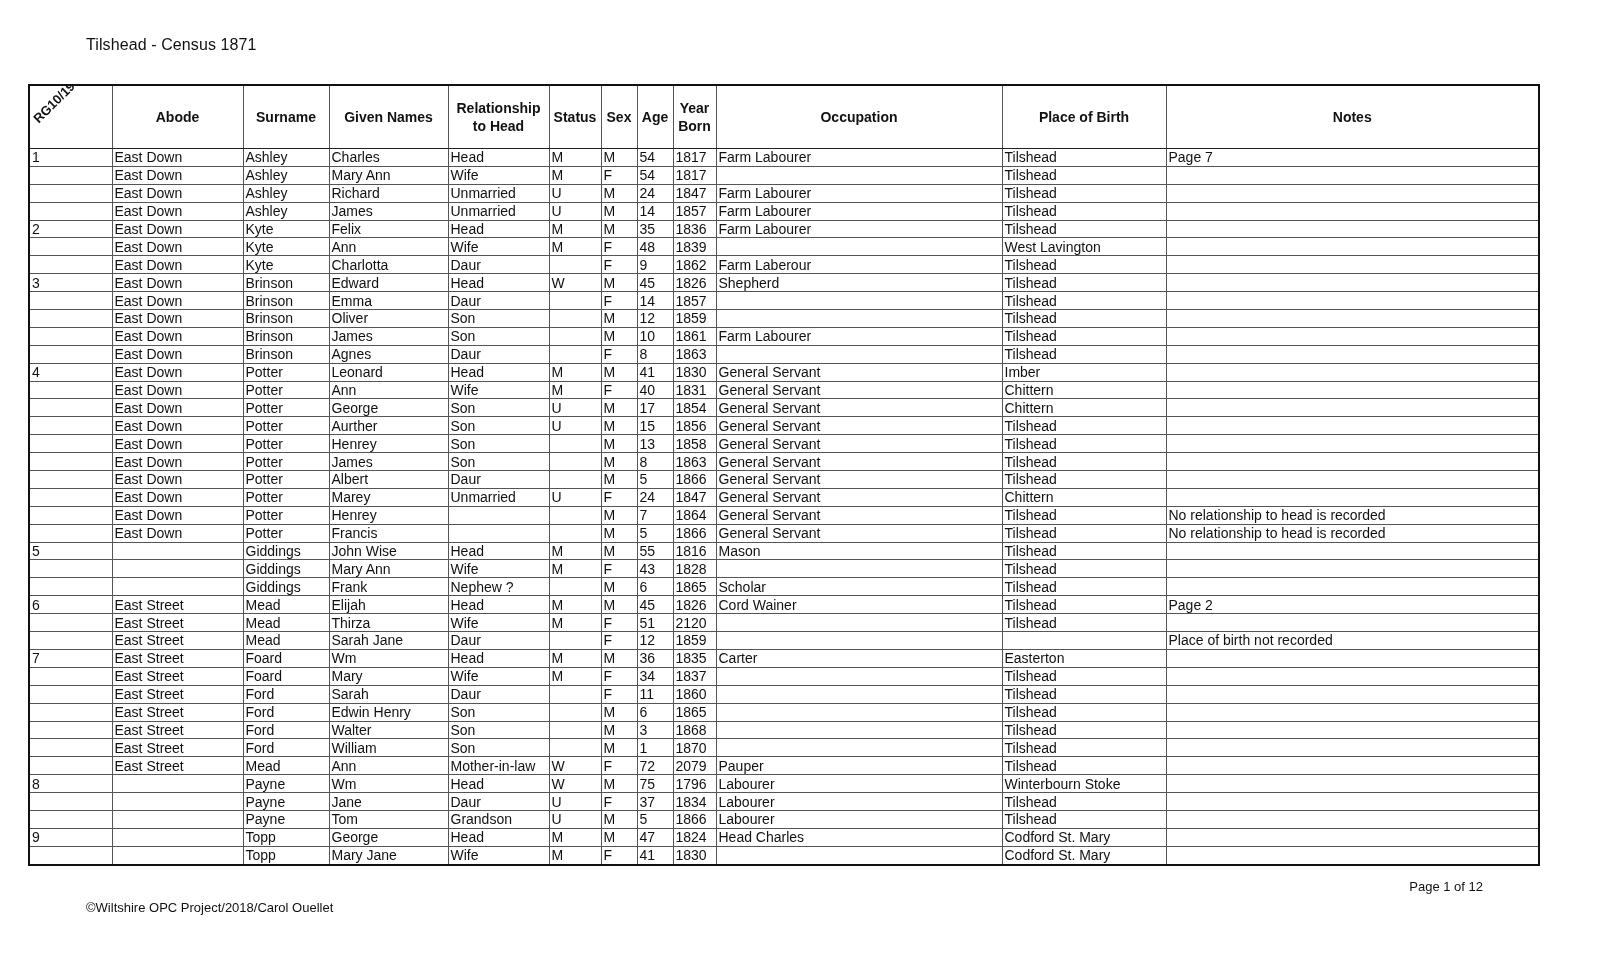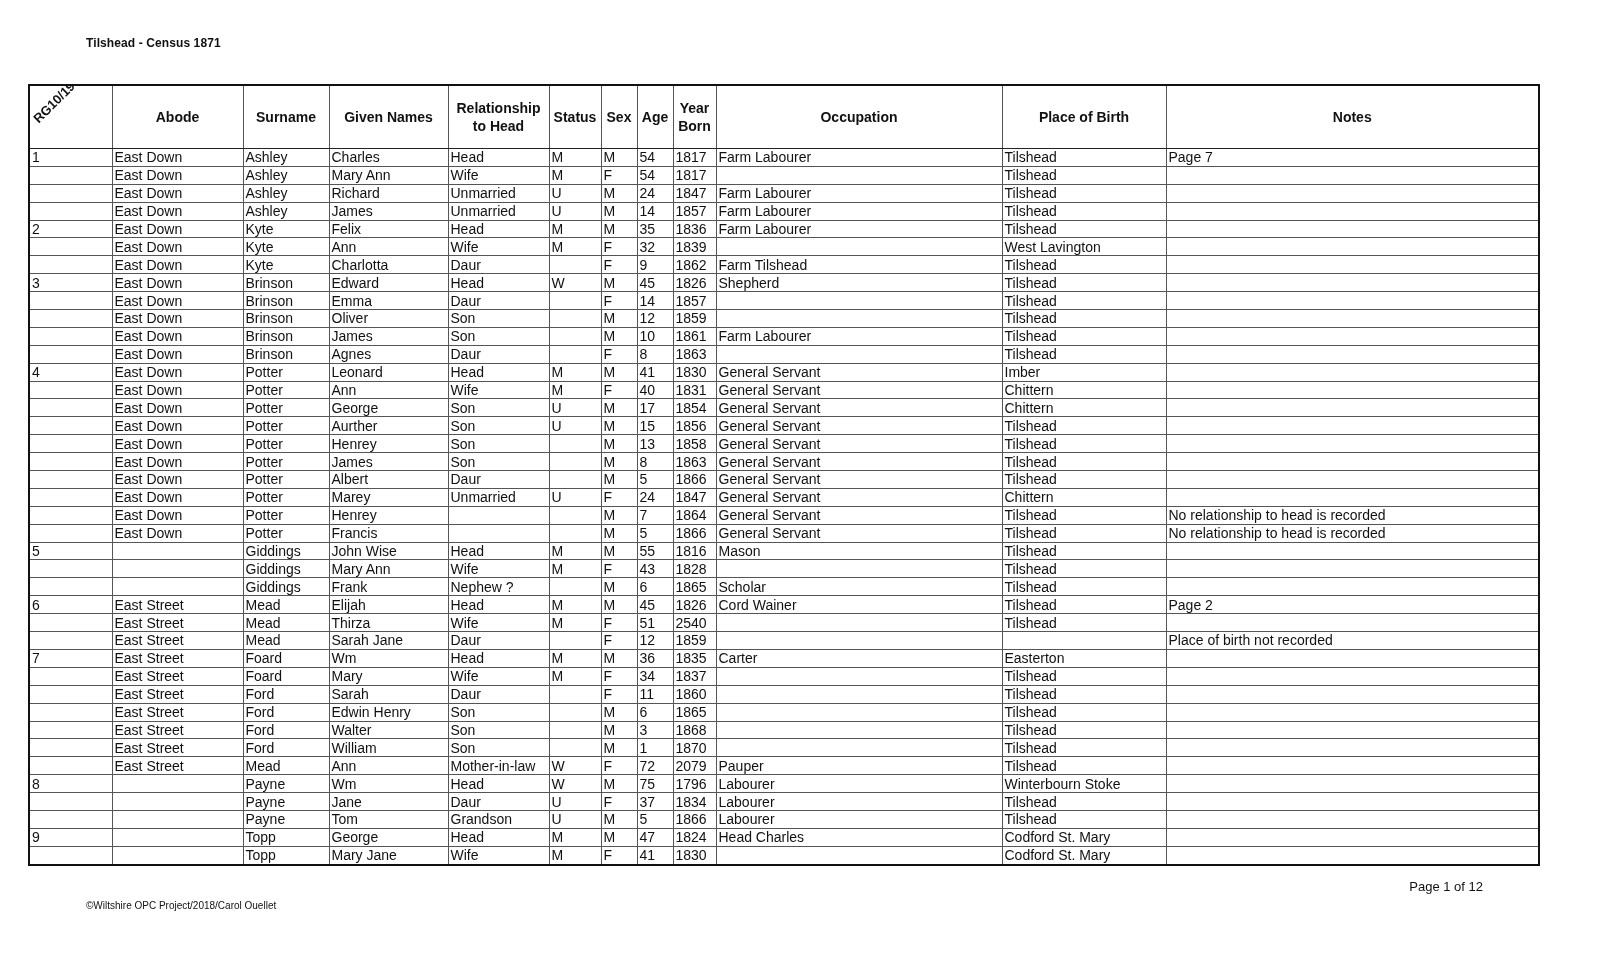--- a/index.html
+++ b/index.html
@@ -2,21 +2,21 @@
 <html><head>
 <meta charset="utf-8">
 <style>
   html, body { margin: 0; padding: 0; background: #ffffff; }
   body {
     width: 1600px; height: 971px; position: relative; overflow: hidden;
     font-family: "Liberation Sans", sans-serif; color: #111;
   }
   .title {
     position: absolute; left: 86px; top: 36px;
-    font-size: 12px; font-weight: bold; letter-spacing: 0.1px;
+    font-size: 16px; font-weight: normal; letter-spacing: 0.1px;
   }
   table.census {
     position: absolute; left: 28px; top: 84px;
     border-collapse: collapse; table-layout: fixed;
     width: 1510px;
     border: 2px solid #111;
   }
   table.census th, table.census td {
     border: 1px solid #555;
     padding: 0 2px;
@@ -33,21 +33,21 @@
     font-stretch: condensed;
   }
   th.ref { position: relative; padding: 0; }
   th.ref span {
     position: absolute; left: 6px; top: 26px;
     transform: rotate(-45deg); transform-origin: left center;
     display: inline-block; font-size: 13px; font-weight: bold;
     white-space: nowrap;
   }
   .footer-left {
-    position: absolute; left: 86px; top: 900px; font-size: 10px;
+    position: absolute; left: 86px; top: 900px; font-size: 13px;
   }
   .footer-right {
     position: absolute; right: 117px; top: 879px; font-size: 13px;
   }
 </style>
 </head>
 <body>
 
 <div class="title">Tilshead - Census 1871</div>
 
@@ -156,37 +156,37 @@
         <td></td>
       </tr>
       <tr>
         <td></td>
         <td>East Down</td>
         <td>Kyte</td>
         <td>Ann</td>
         <td>Wife</td>
         <td>M</td>
         <td>F</td>
-        <td>32</td>
+        <td>48</td>
         <td>1839</td>
         <td></td>
         <td>West Lavington</td>
         <td></td>
       </tr>
       <tr>
         <td></td>
         <td>East Down</td>
         <td>Kyte</td>
         <td>Charlotta</td>
         <td>Daur</td>
         <td></td>
         <td>F</td>
         <td>9</td>
         <td>1862</td>
-        <td>Farm Tilshead</td>
+        <td>Farm Laberour</td>
         <td>Tilshead</td>
         <td></td>
       </tr>
       <tr>
         <td>3</td>
         <td>East Down</td>
         <td>Brinson</td>
         <td>Edward</td>
         <td>Head</td>
         <td>W</td>
@@ -451,21 +451,21 @@
       </tr>
       <tr>
         <td></td>
         <td>East Street</td>
         <td>Mead</td>
         <td>Thirza</td>
         <td>Wife</td>
         <td>M</td>
         <td>F</td>
         <td>51</td>
-        <td>2540</td>
+        <td>2120</td>
         <td></td>
         <td>Tilshead</td>
         <td></td>
       </tr>
       <tr>
         <td></td>
         <td>East Street</td>
         <td>Mead</td>
         <td>Sarah Jane</td>
         <td>Daur</td>

